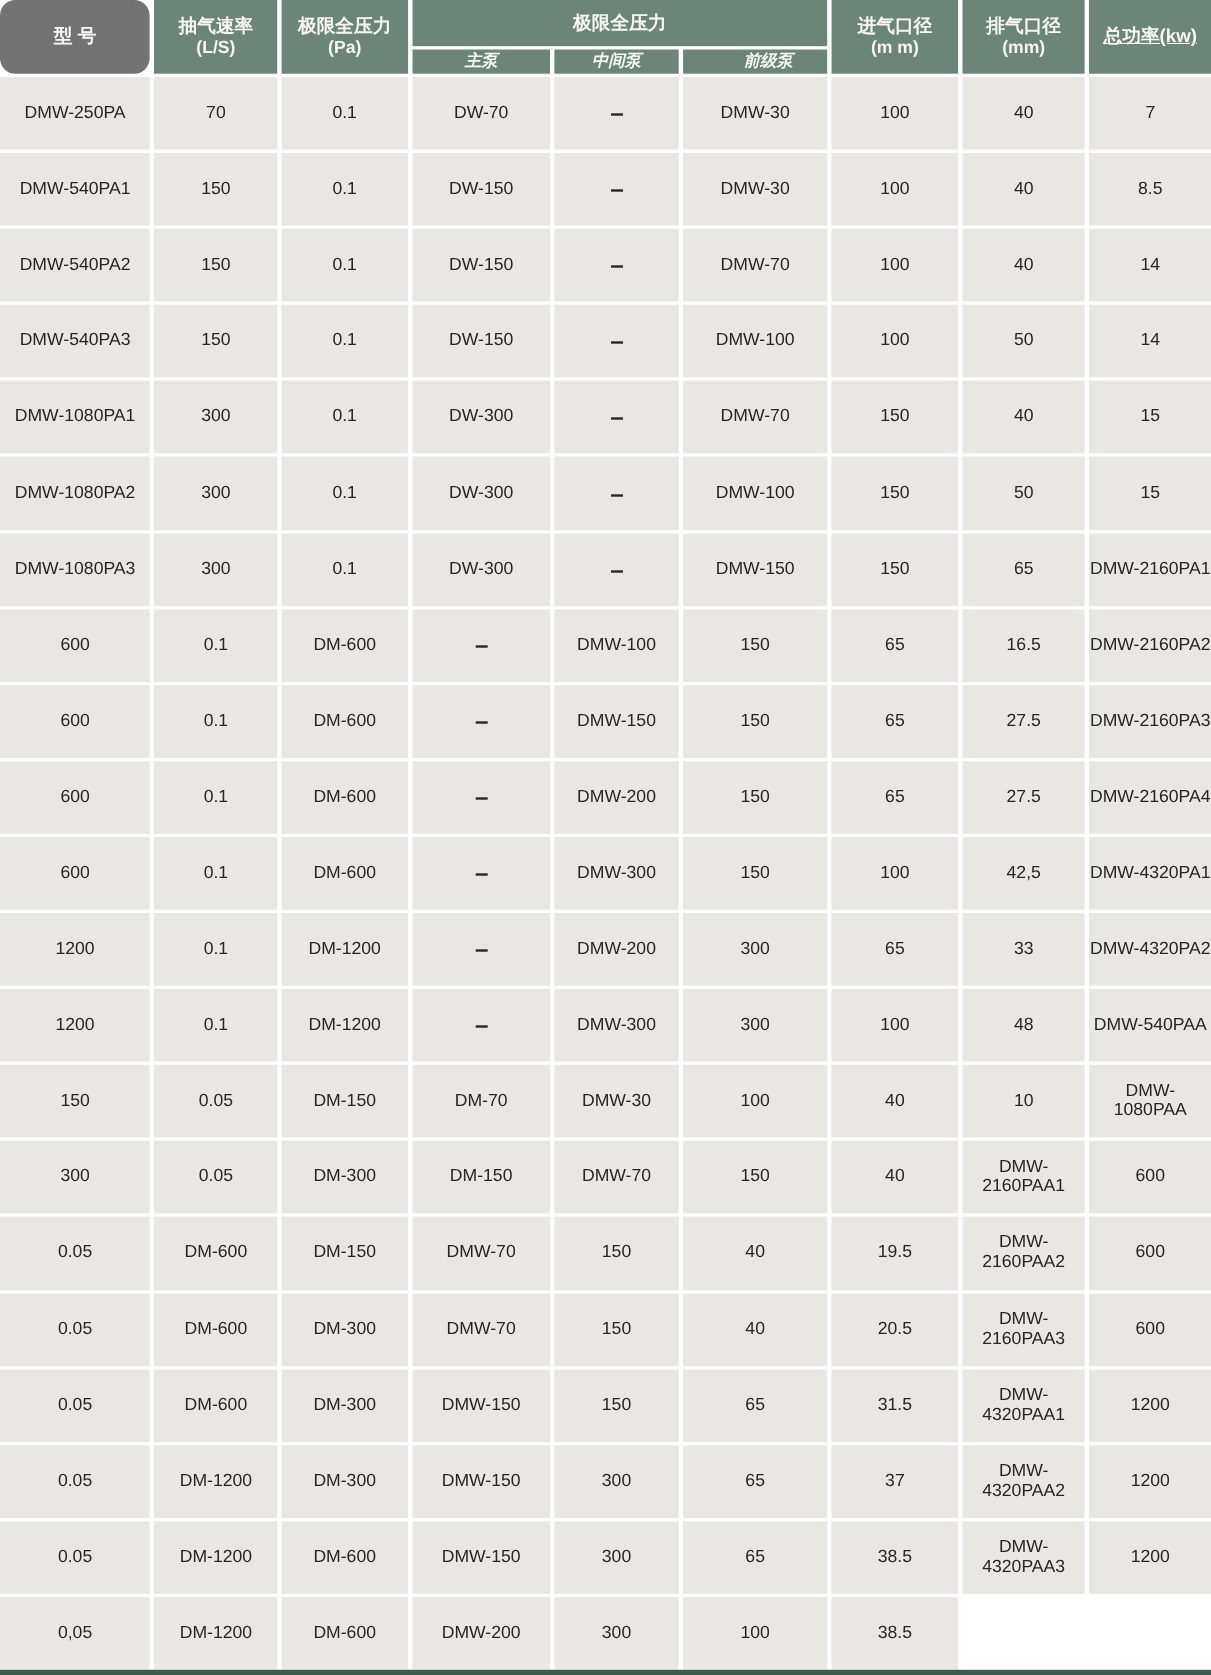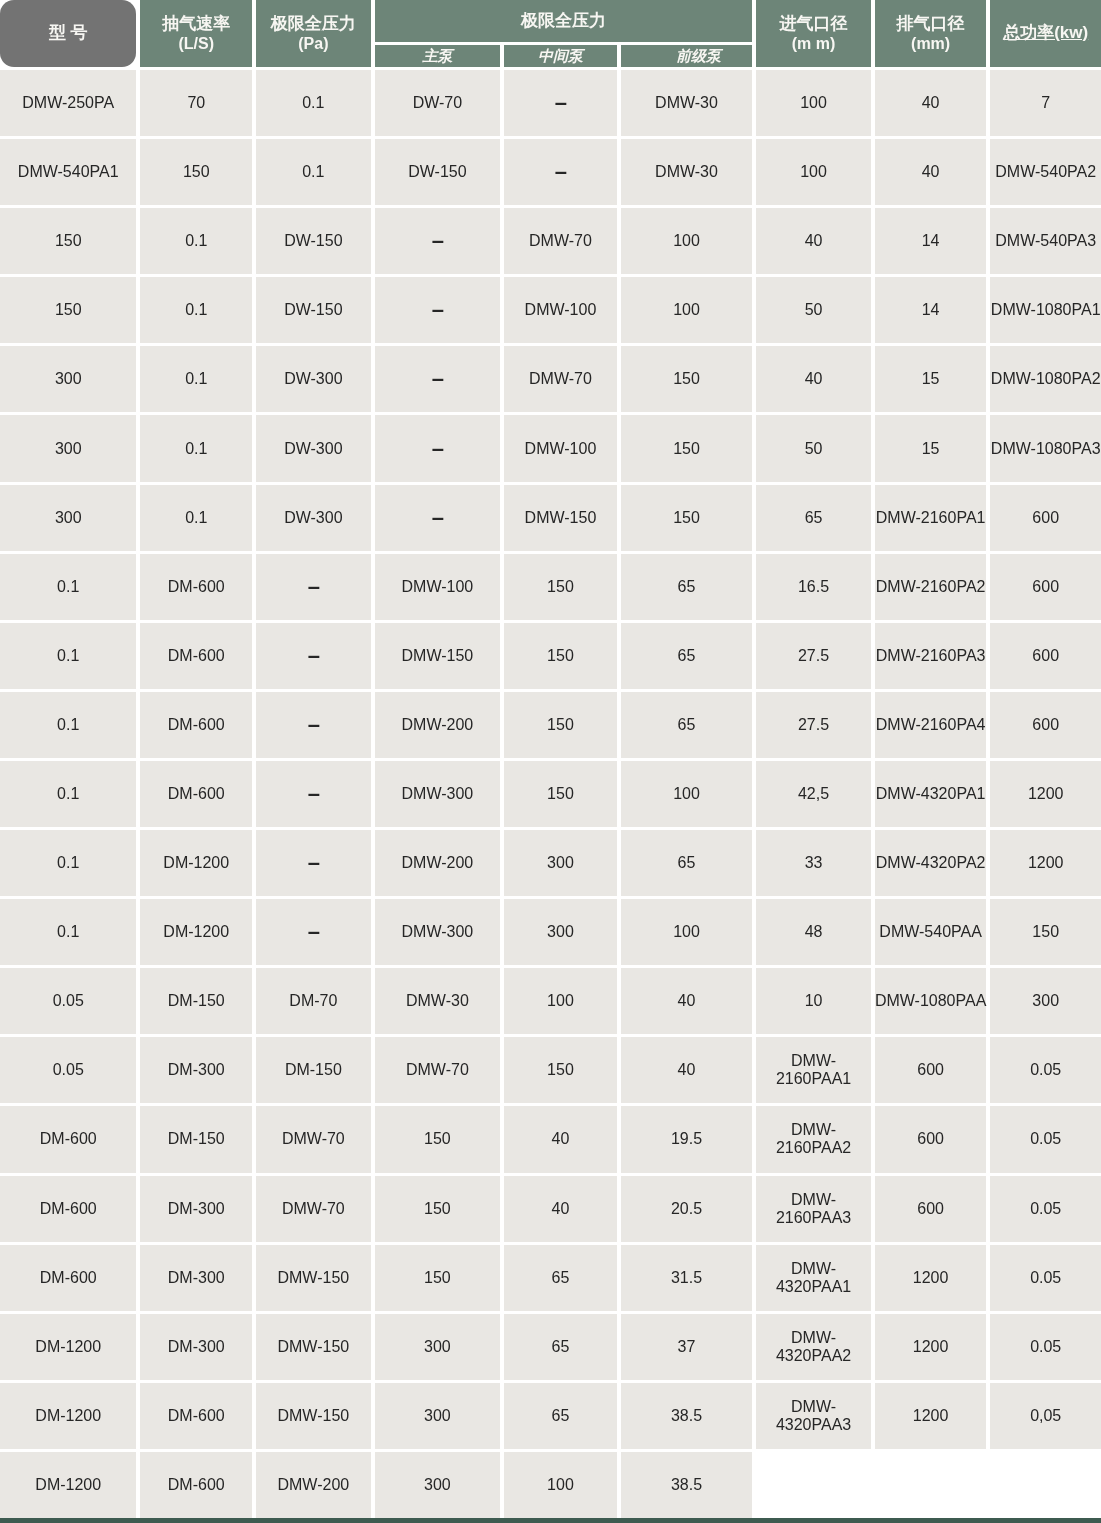--- a/index.html
+++ b/index.html
@@ -131,20 +131,21 @@
       <div class="cell">40</div>
       <div class="cell">7</div>
       <div class="cell">DMW-540PA1</div>
       <div class="cell">150</div>
       <div class="cell">0.1</div>
       <div class="cell">DW-150</div>
       <div class="cell dash">–</div>
       <div class="cell">DMW-30</div>
       <div class="cell">100</div>
       <div class="cell">40</div>
+      <div class="cell">8.5</div>
       <div class="cell">DMW-540PA2</div>
       <div class="cell">150</div>
       <div class="cell">0.1</div>
       <div class="cell">DW-150</div>
       <div class="cell dash">–</div>
       <div class="cell">DMW-70</div>
       <div class="cell">100</div>
       <div class="cell">40</div>
       <div class="cell">14</div>
       <div class="cell">DMW-540PA3</div>

